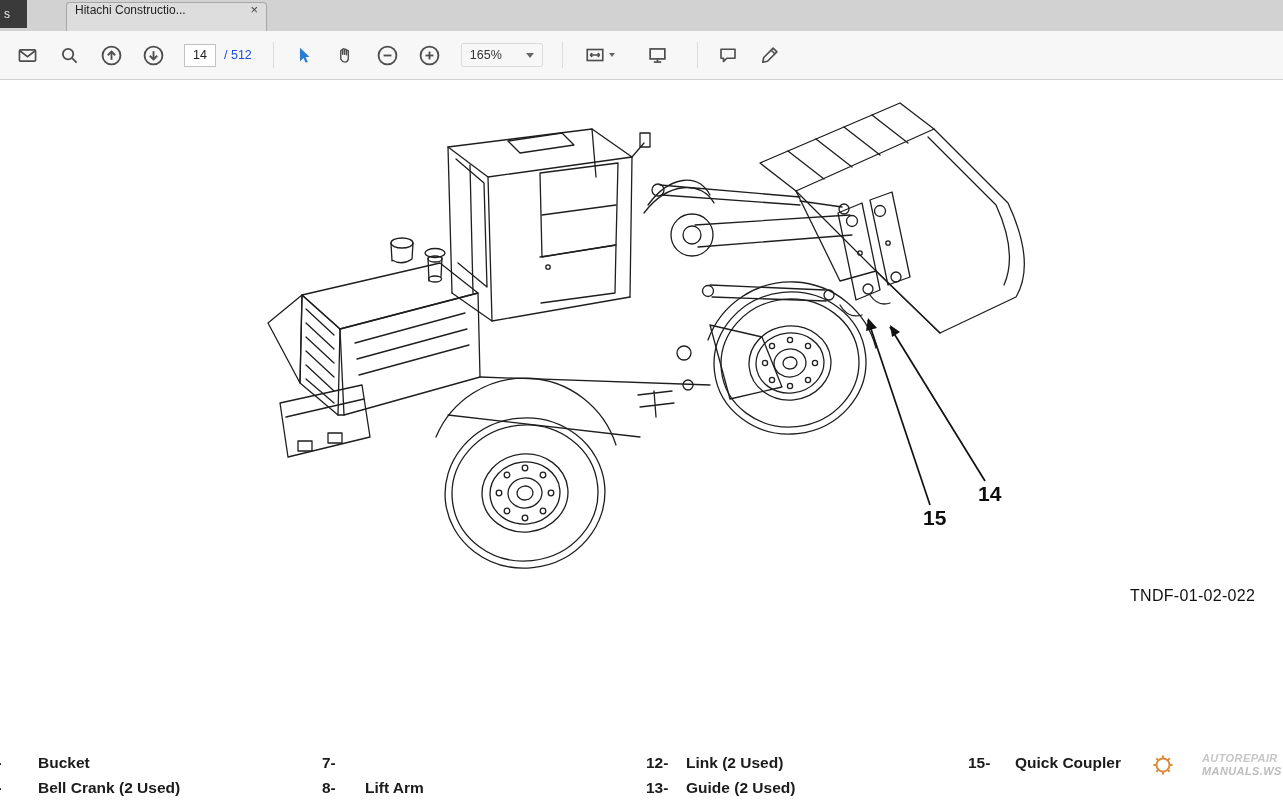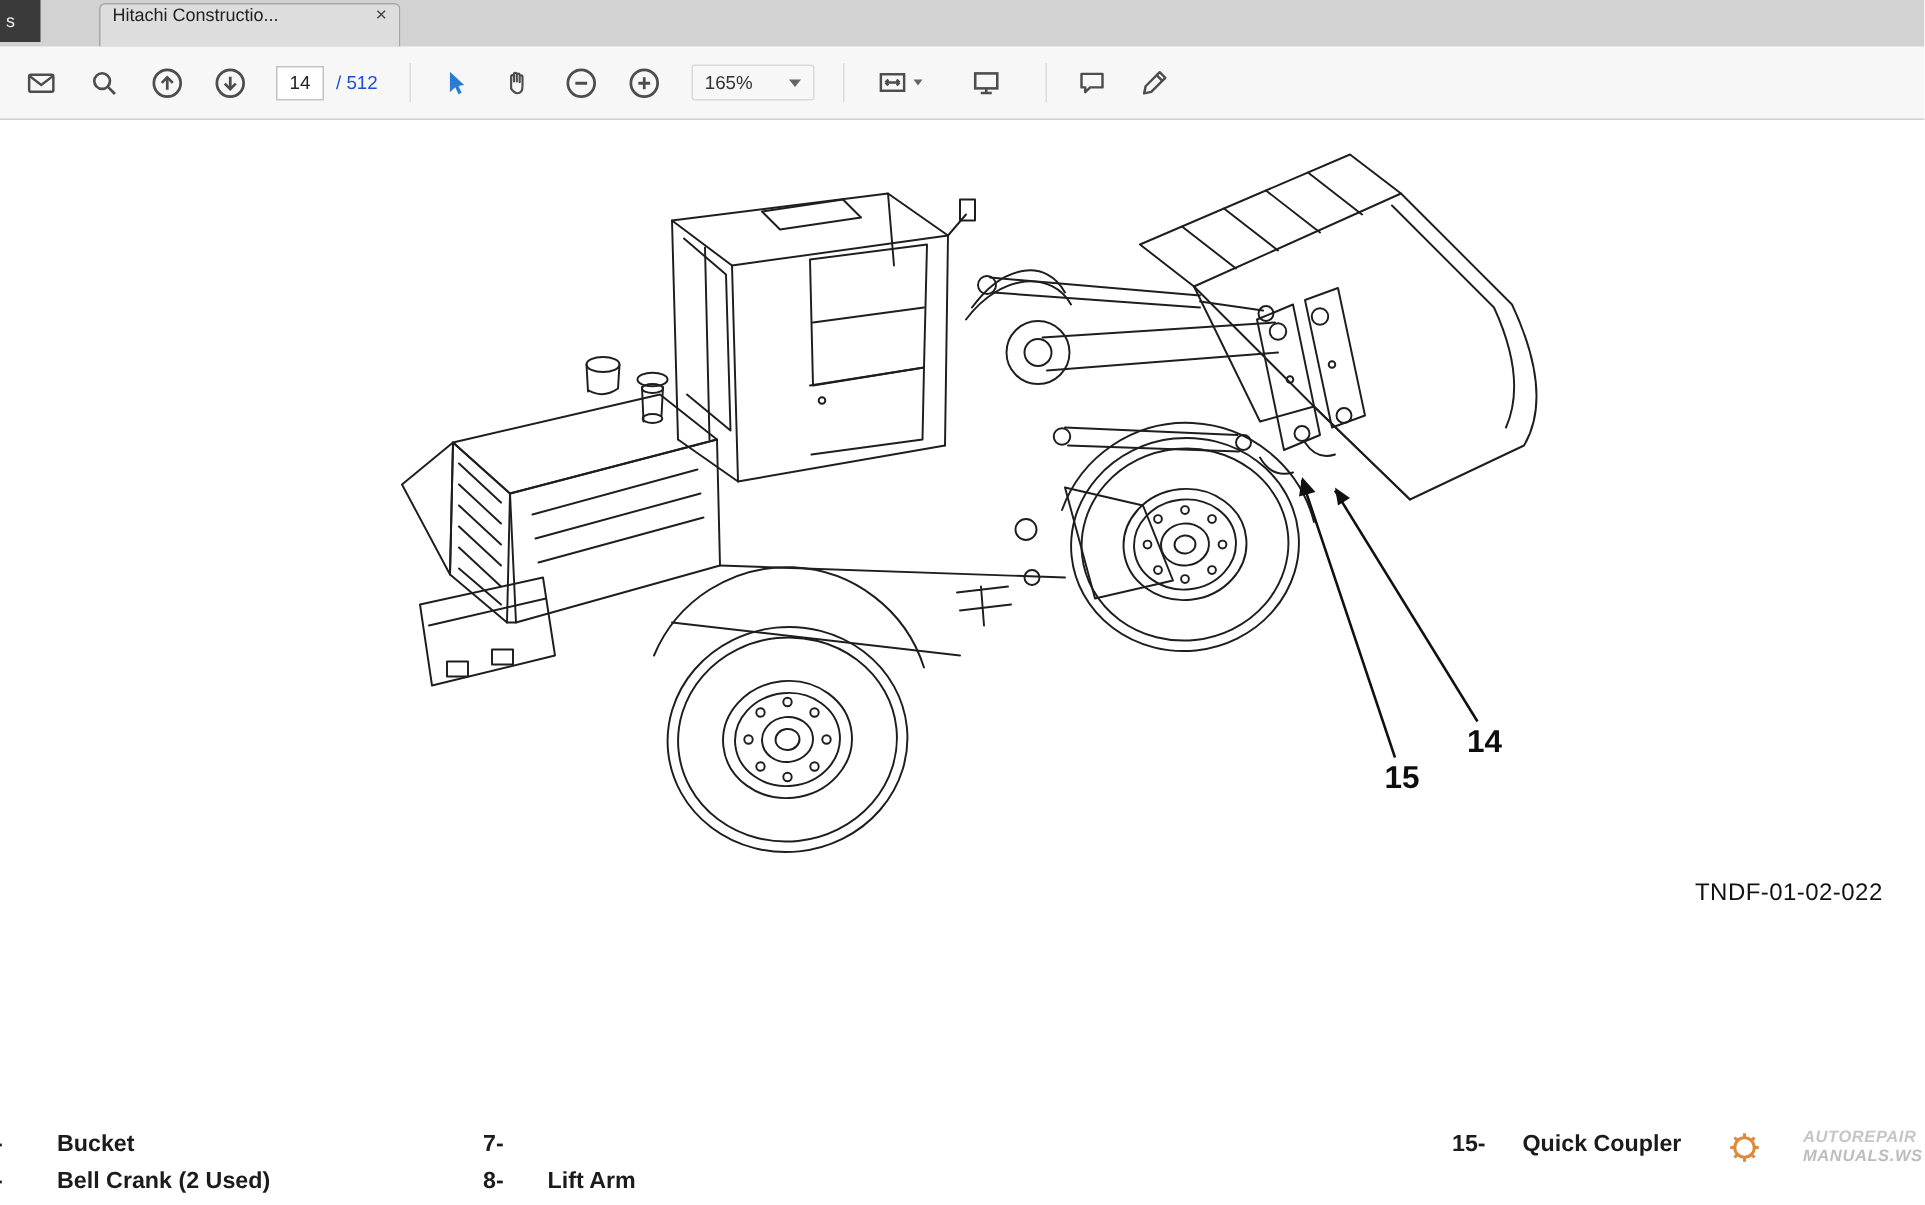--- a/index.html
+++ b/index.html
@@ -318,20 +318,30 @@
   <div class="pcol pcol2">
     <div class="prow">
       <span class="pnum">7-</span>
     </div>
     <div class="prow">
       <span class="pnum">8-</span>
       <span class="pname">Lift Arm</span>
     </div>
   </div>
 
+  <div class="pcol pcol3">
+    <div class="prow">
+      <span class="pnum">12-</span>
+      <span class="pname">Link (2 Used)</span>
+    </div>
+    <div class="prow">
+      <span class="pnum">13-</span>
+      <span class="pname">Guide (2 Used)</span>
+    </div>
+  </div>
 
   <div class="pcol pcol4">
     <div class="prow">
       <span class="pnum">15-</span>
       <span class="pname">Quick Coupler</span>
     </div>
   </div>
 
   <div class="wm">
     <svg width="22" height="22" viewBox="0 0 22 22">

